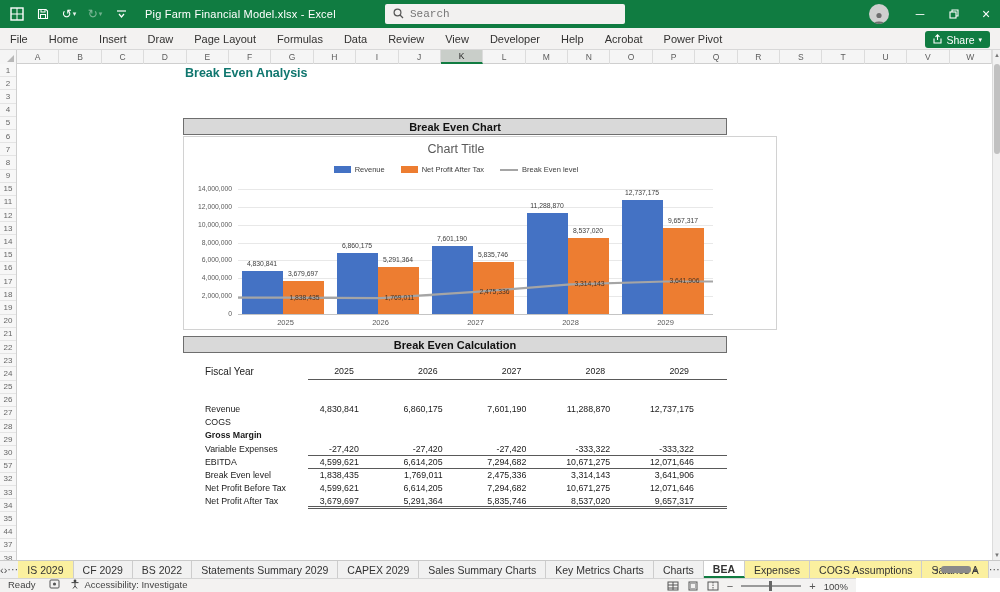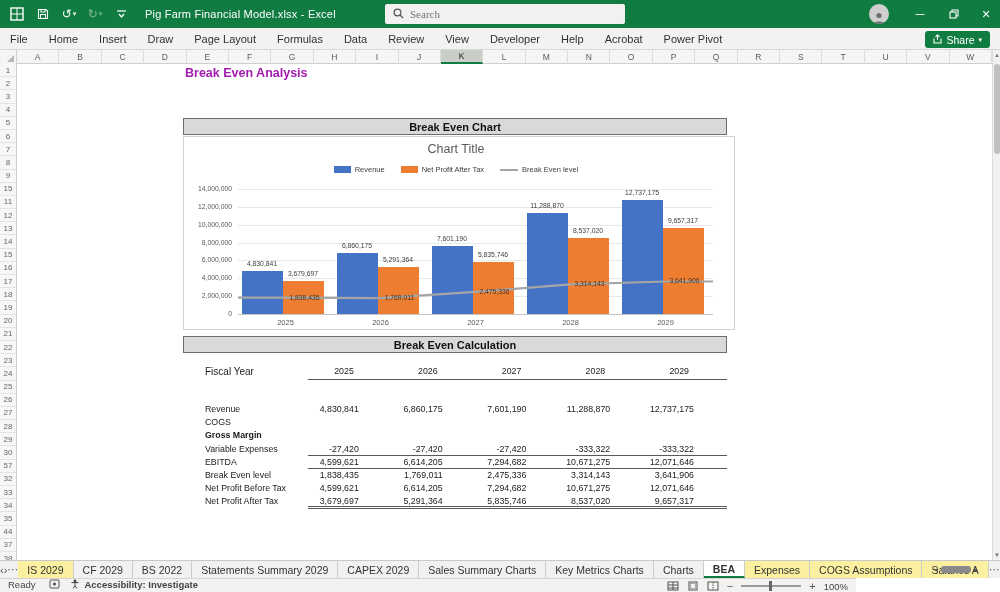--- a/index.html
+++ b/index.html
@@ -11,21 +11,21 @@
     background:var(--excel-green,#107C41); color:#fff; display:flex; align-items:center; }
   .qat { display:flex; align-items:center; gap:10px; padding-left:9px; }
   .qat .ico { width:16px; height:16px; display:flex; align-items:center; justify-content:center; color:#fff; }
   .qat .dim { opacity:.45; }
   .caret { font-size:7px; margin-left:1px; opacity:.9; }
   #doc-title { font-size:11px; margin-left:16px; white-space:nowrap; letter-spacing:.2px; }
   #search-box { position:absolute; left:385px; top:4px; width:240px; height:20px;
     background:#f2f1f0; border-radius:2px; display:flex; align-items:center; gap:6px;
     padding-left:8px; color:#454545; }
   #search-box input { border:none; outline:none; background:transparent; font-size:11px;
-    font-family:Liberation Serif, serif; color:#454545; width:190px; }
+    font-family:Liberation Mono, monospace; color:#454545; width:190px; }
   #avatar { position:absolute; left:869px; top:4px; width:20px; height:20px; border-radius:50%;
     background:#cfcfcf; overflow:hidden; display:flex; align-items:flex-end; justify-content:center; }
   .winbtn { position:absolute; top:0; width:32px; height:28px; display:flex; align-items:center;
     justify-content:center; color:#fff; font-size:12px; }
 
   
   #ribbon { position:absolute; left:0; top:28px; width:1000px; height:22px; background:#f3f2f1;
     border-bottom:1px solid #d8d8d8; display:flex; align-items:center; }
   #ribbon-tabs { display:flex; align-items:center; padding-left:10px; gap:21px; }
   #ribbon-tabs .rtab { font-size:11px; color:#323130; white-space:nowrap; cursor:default; }
@@ -42,25 +42,25 @@
   .colh { width:42.4px; height:14px; font-size:8.5px; color:#5c5c5c; display:flex; align-items:center;
     justify-content:center; border-right:1px solid #dcdcdc; }
   .colh.sel { background:#c9cec9; border-bottom:2px solid var(--excel-green,#107C41); color:#222; }
   #row-nums { position:absolute; left:0; top:64px; width:17px; height:496px; overflow:hidden;
     background:#f7f7f7; border-right:1px solid #cfcfcf; }
   .rowh { height:13.2px; font-size:8px; color:#666; display:flex; align-items:center;
     justify-content:center; border-bottom:1px solid #e4e4e4; }
   #sheet-area { position:absolute; left:17px; top:64px; width:975px; height:496px; background:#fff; overflow:hidden; }
 
   
-  #sheet-title { position:absolute; left:185px; top:66px; font-size:12.5px; font-weight:bold; color:#a21caf; }
+  #sheet-title { position:absolute; left:185px; top:66px; font-size:12.5px; font-weight:bold; color:#0f766e; }
   .section-hdr { position:absolute; left:183px; width:544px; height:17px; background:#d9d9d9;
     border:1px solid #6e6e6e; display:flex; align-items:center; justify-content:center;
     font-size:11px; font-weight:bold; color:#111; }
-  #chart-box { position:absolute; left:183px; top:136px; width:552px; height:194px; background:#fff;
+  #chart-box { position:absolute; left:183px; top:136px; width:594px; height:194px; background:#fff;
     border:1px solid #d2d2d2; }
   #chart-title { position:absolute; left:0; top:5px; width:544px; text-align:center; font-size:12.5px; color:#595959; }
   #legend { position:absolute; left:0; top:28px; width:544px; display:flex; justify-content:center;
     gap:16px; align-items:center; }
   .leg-item { display:flex; align-items:center; gap:4px; font-size:7.5px; color:#404040; }
   .gridline { position:absolute; height:1px; background:#e8e8e8; }
   .ytick { position:absolute; width:46px; text-align:right; font-size:6.8px; color:#595959; }
   .xtick { position:absolute; text-align:center; font-size:7.5px; color:#595959; }
   .bar { position:absolute; }
   .bar-label { position:absolute; text-align:center; font-size:6.8px; color:#404040; white-space:nowrap; }
@@ -456,21 +456,21 @@
         <circle cx="5.5" cy="5" r="1.6" fill="#555"></circle>
       </svg>
   </span>
   <span class="sep" style="width:10px;"></span>
   <span style="margin-right:4px;">
     <svg width="10" height="10" viewBox="0 0 10 10">
         <circle cx="5" cy="2" r="1.4" fill="#444"></circle>
         <path d="M1.5 3.6 L8.5 3.6 M5 3.6 V7 M5 7 L3 9.5 M5 7 L7 9.5" stroke="#444" stroke-width="1" fill="none"></path>
       </svg>
   </span>
-  <span style="font-weight:bold;">Accessibility: Investigate</span>
+  <span style="font-weight:normal;">Accessibility: Investigate</span>
 
   <div id="status-right">
     <span class="viewico">
       <svg width="12" height="10" viewBox="0 0 12 10">
           <rect x="1" y="1" width="10" height="8" fill="none" stroke="#555" stroke-width="1"></rect>
           <line x1="1" y1="4" x2="11" y2="4" stroke="#555"></line>
           <line x1="1" y1="7" x2="11" y2="7" stroke="#555"></line>
           <line x1="6" y1="1" x2="6" y2="9" stroke="#555"></line>
         </svg>
     </span>

